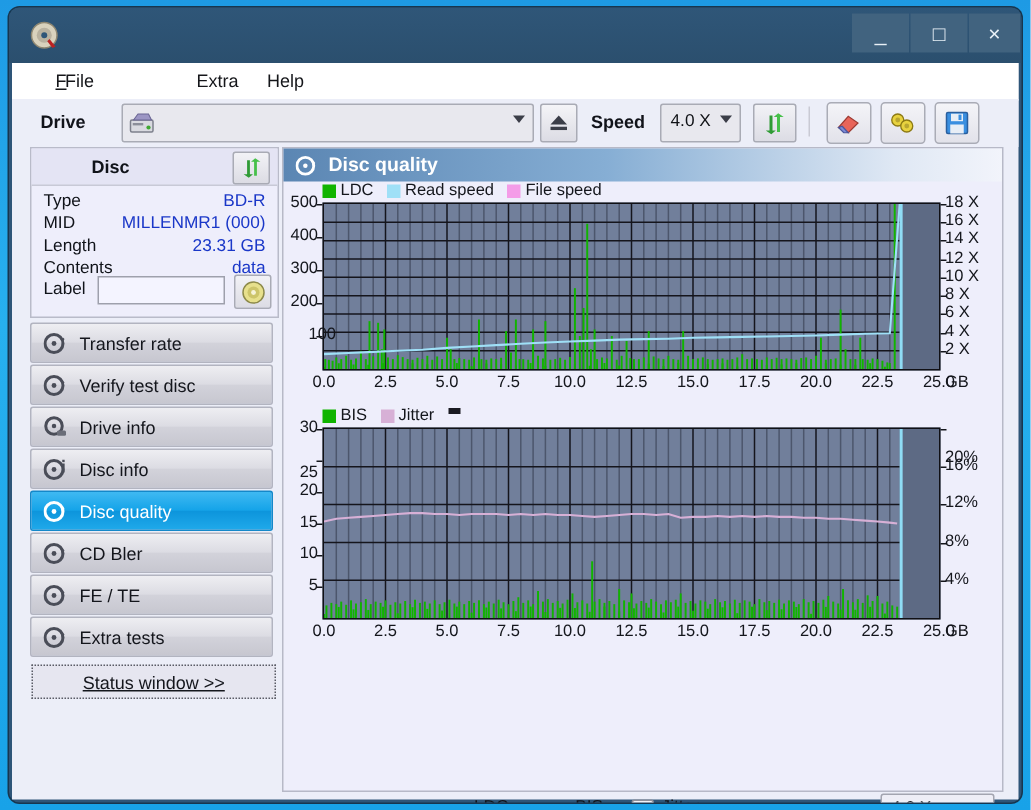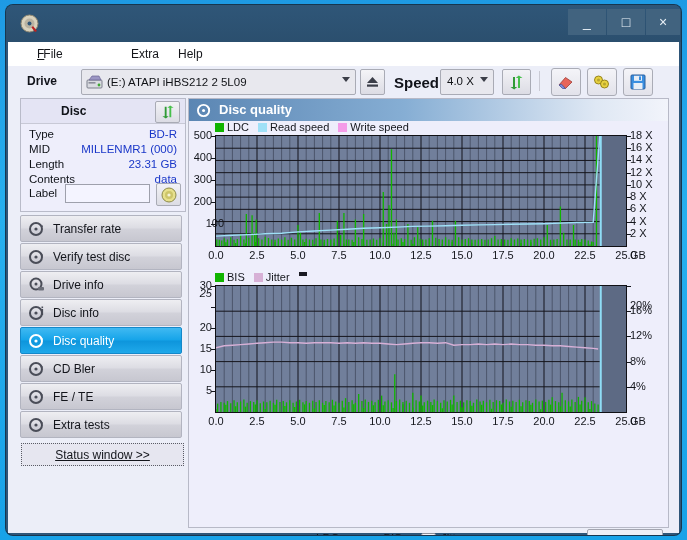--- a/index.html
+++ b/index.html
@@ -70,21 +70,21 @@
     position:absolute;right:5px;top:7px;width:0;height:0;
     border-left:4px solid transparent;border-right:4px solid transparent;
     border-top:5px solid #3b3e48;
   }
   #eject-btn{
     position:absolute;left:352px;top:3px;width:23px;height:24px;
     background:linear-gradient(180deg,#f4f4f7,#dcdce4);
     border:1px solid #a9abb5;border-radius:2px;
     display:flex;align-items:center;justify-content:center;
   }
-  #lbl-speed{position:absolute;left:386px;top:8px;font-size:15px;font-weight:bold;color:#11131a;}
+  #lbl-speed{position:absolute;left:386px;top:8px;font-size:12px;font-weight:bold;color:#11131a;}
   #speed-combo{
     position:absolute;left:432px;top:3px;width:52px;height:24px;
     background:#e8e8ee;border:1px solid #a9abb5;border-radius:2px;
   }
   #speed-text{position:absolute;left:6px;top:5px;font-size:11.5px;color:#101216;}
   #refresh-btn{
     position:absolute;left:494px;top:3px;width:27px;height:24px;
     background:linear-gradient(180deg,#f2f2f6,#dcdce4);
     border:1px solid #a9abb5;border-radius:2px;
     display:flex;align-items:center;justify-content:center;
@@ -223,21 +223,20 @@
       <span id="lbl-drive">Drive</span>
       <div id="drive-combo">
         <span id="drive-icon">
           <svg width="17" height="15" viewBox="0 0 17 15">
             <rect x="1" y="5" width="15" height="8" rx="1" fill="#d9dae0" stroke="#7d808c"></rect>
             <rect x="2.5" y="7" width="7" height="1.6" fill="#8b8e99"></rect>
             <circle cx="13" cy="10" r="1.4" fill="#3fa832"></circle>
             <path d="M3 5 L6 1 L13 1 L15 5 Z" fill="#9c96c4" stroke="#6b6694" stroke-width=".7"></path>
           </svg>
         </span>
-        <span id="drive-text">(E:)  ATAPI iHBS212  2 5L09</span>
         <span class="combo-arrow"></span>
       </div>
       <div id="eject-btn">
         <svg width="13" height="12" viewBox="0 0 13 12">
           <path d="M6.5 1 L12 7 L1 7 Z" fill="#3b3e48"></path>
           <rect x="1" y="8.5" width="11" height="2.2" fill="#3b3e48"></rect>
         </svg>
       </div>
       <span id="lbl-speed">Speed</span>
       <div id="speed-combo">
@@ -406,21 +405,21 @@
         <span id="content-head-title">Disc quality</span>
       </div>
 
       <div class="chart-wrap" id="chart-top" style="left:0;top:22px;width:479px;height:146px;">
         <div class="legend" style="left:26px;top:0px;">
           <span class="sw" style="background:#11b400"></span>
           <span class="lt">LDC</span>
           <span class="sw" style="background:#9fe0f7"></span>
           <span class="lt">Read speed</span>
           <span class="sw" style="background:#f49ce8"></span>
-          <span class="lt">Write speed</span>
+          <span class="lt">File speed</span>
         </div>
         <div class="plot" id="plot-top" style="left:26px;top:14px;width:412px;height:112px;">
           <svg id="svg-top" width="410" height="110" viewBox="0 0 410 110" style="display:block">
               <line x1="8.2" y1="0" x2="8.2" y2="110" stroke="#4c566c" stroke-width="1"></line>
               <line x1="16.4" y1="0" x2="16.4" y2="110" stroke="#4c566c" stroke-width="1"></line>
               <line x1="24.599999999999998" y1="0" x2="24.599999999999998" y2="110" stroke="#4c566c" stroke-width="1"></line>
               <line x1="32.8" y1="0" x2="32.8" y2="110" stroke="#4c566c" stroke-width="1"></line>
               <line x1="41" y1="0" x2="41" y2="110" stroke="#15151c" stroke-width="1"></line>
               <line x1="49.199999999999996" y1="0" x2="49.199999999999996" y2="110" stroke="#4c566c" stroke-width="1"></line>
               <line x1="57.400000000000006" y1="0" x2="57.400000000000006" y2="110" stroke="#4c566c" stroke-width="1"></line>
@@ -925,21 +924,21 @@
         </div>
         <div id="bot-yticks">
             <span class="ytick" style="left: 0px; top: 113px; width: 23px;">5</span>
             <span class="tickmark" style="left: 22px; top: 120px;"></span>
             <span class="ytick" style="left: 0px; top: 92px; width: 23px;">10</span>
             <span class="tickmark" style="left: 22px; top: 99px;"></span>
             <span class="ytick" style="left: 0px; top: 71px; width: 23px;">15</span>
             <span class="tickmark" style="left: 22px; top: 78px;"></span>
             <span class="ytick" style="left: 0px; top: 50px; width: 23px;">20</span>
             <span class="tickmark" style="left: 22px; top: 57px;"></span>
-            <span class="ytick" style="left: 0px; top: 16px; width: 23px; font-style: italic;">25</span>
+            <span class="ytick" style="left: 0px; top: 38px; width: 23px;">25</span>
             <span class="tickmark" style="left: 22px; top: 36px;"></span>
             <span class="ytick" style="left: 0px; top: 8px; width: 23px;">30</span>
             <span class="tickmark" style="left: 22px; top: 15px;"></span>
           </div>
         <div id="bot-y2ticks">
             <span class="ytick-r" style="left: 441px; top: 108.8px;">4%</span>
             <span class="tickmark" style="left: 438px; top: 115.8px;"></span>
             <span class="ytick-r" style="left: 441px; top: 83.6px;">8%</span>
             <span class="tickmark" style="left: 438px; top: 90.6px;"></span>
             <span class="ytick-r" style="left: 441px; top: 58.4px;">12%</span>

